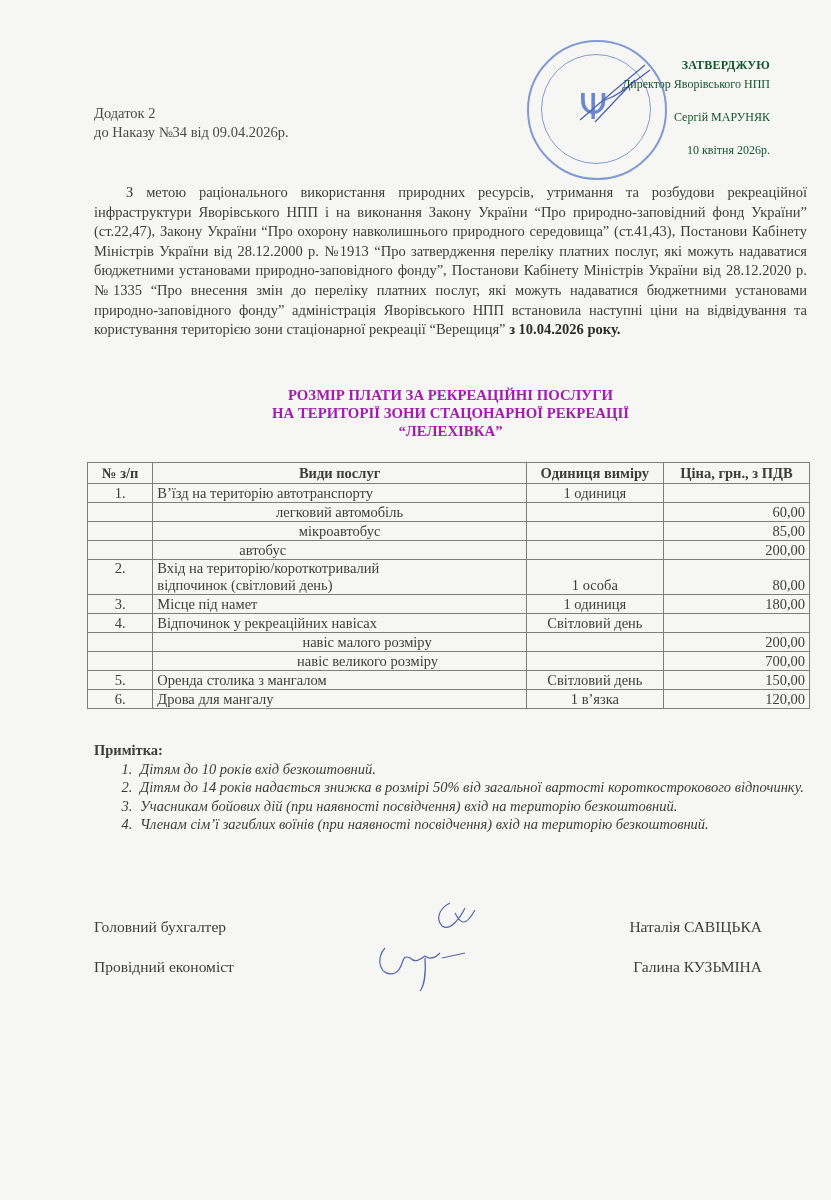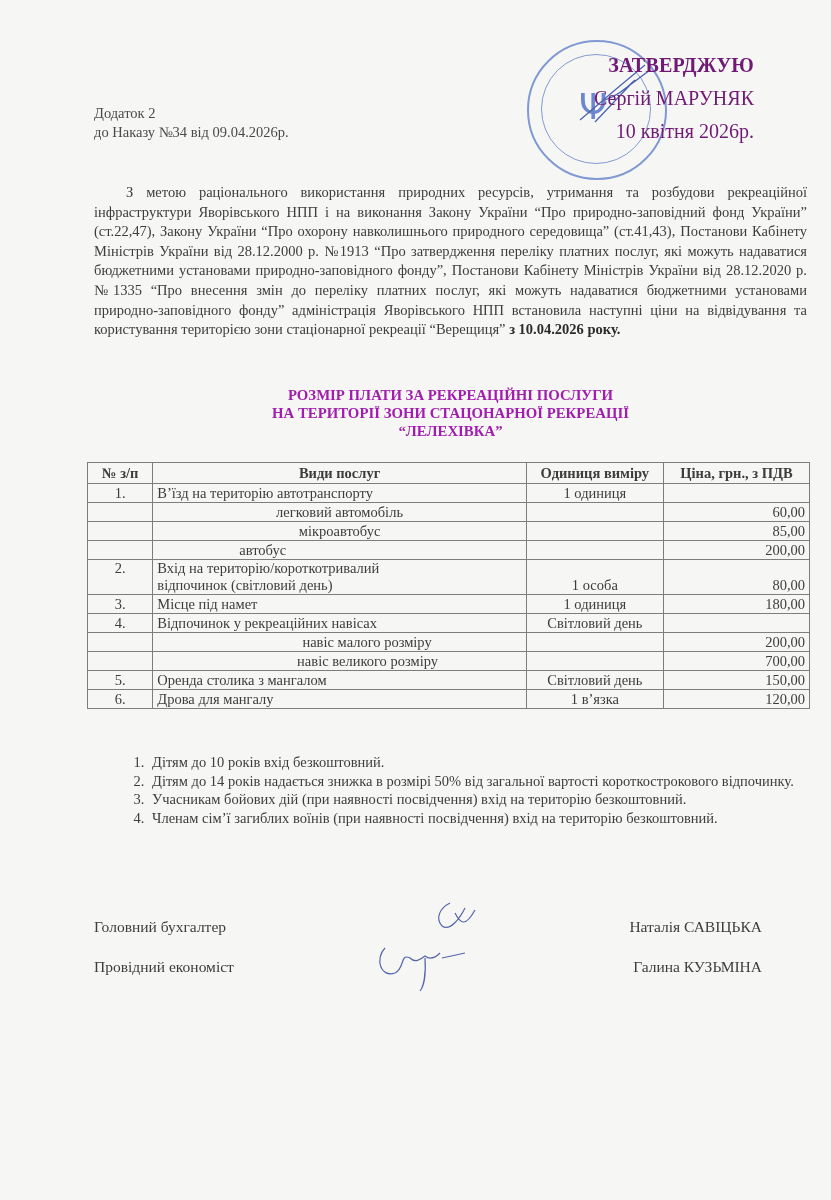--- a/index.html
+++ b/index.html
@@ -6,21 +6,21 @@
   body {
     width: 831px; height: 1200px; overflow: hidden;
     background: #f6f6f4;
     font-family: "Liberation Serif", "DejaVu Serif", serif;
     color: #3a3a3a;
     position: relative;
   }
   .page { position: absolute; left: 0; top: 0; width: 831px; height: 1200px; }
   .abs { position: absolute; }
   .annex { left: 94px; top: 56px; font-size: 14.5px; line-height: 19px; color: #4a4a4a; margin-top: 48px; }
-  .approve { left: 584px; top: 56px; font-size: 20px; line-height: 19px; color: #701a75; text-align: right; width: 170px; }
+  .approve { left: 600px; top: 56px; font-size: 12px; line-height: 19px; color: #14532d; text-align: right; width: 170px; }
   .approve .title { font-weight: bold; letter-spacing: 0.2px; }
   .approve .name { margin-top: 14px; }
   .approve .date { margin-top: 14px; }
   .stamp {
     left: 527px; top: 40px; width: 136px; height: 136px;
     border: 2px solid #5b7bc7; border-radius: 50%; opacity: 0.75;
   }
   .stamp::before {
     content: ""; position: absolute; left: 12px; top: 12px; width: 108px; height: 108px;
     border: 1.5px solid #5b7bc7; border-radius: 50%;
@@ -50,21 +50,21 @@
   }
   table.fees th { font-weight: bold; text-align: center; height: 20px; vertical-align: middle; }
   .c-num { width: 64px; text-align: center; }
   .c-svc { width: 326px; text-align: left; }
   .c-svc.sub { text-align: center; }
   .c-unit { width: 140px; text-align: center; }
   .c-price { width: 155px; text-align: right; }
 
   .notes { left: 94px; top: 741px; width: 713px; font-size: 14.5px; line-height: 18.6px; color: #3d3d3d; }
   .notes .title { font-weight: bold; }
-  .notes ol { margin: 12px; padding-left: 42px; }
+  .notes ol { margin: 0; padding-left: 42px; font-style: italic; }
   .notes li { padding-left: 4px; }
 
   .sig-row { left: 94px; width: 668px; font-size: 15.5px; color: #3d3d3d; display: flex; justify-content: space-between; }
   .sig1 { top: 918px; }
   .sig2 { top: 958px; }
   .handsig { left: 370px; top: 898px; width: 130px; height: 95px; }
 </style>
 </head>
 <body>
 
@@ -78,20 +78,21 @@
   <div class="abs stamp">
     <span class="trident">Ψ</span>
   </div>
 
   <svg class="abs signature-dir" viewBox="0 0 80 70">
     <path d="M5 60 L40 30 L70 5 M20 62 L55 25 L75 10 M30 40 Q45 35 60 20" stroke="#4a5fb0" stroke-width="1.2" fill="none"></path>
   </svg>
 
   <div class="abs approve">
     <div class="title">ЗАТВЕРДЖУЮ</div>
+    <div>Директор Яворівського НПП</div>
     <div class="name">Сергій МАРУНЯК</div>
     <div class="date">10 квітня 2026р.</div>
   </div>
 
   <div class="abs intro"><span>З метою раціонального використання природних ресурсів, утримання та розбудови рекреаційної інфраструктури Яворівського НПП і на виконання Закону України “Про природно-заповідний фонд України” (ст.22,47), Закону України “Про охорону навколишнього природного середовища” (ст.41,43), Постанови Кабінету Міністрів України від 28.12.2000 р. №1913 “Про затвердження переліку платних послуг, які можуть надаватися бюджетними установами природно-заповідного фонду”, Постанови Кабінету Міністрів України від 28.12.2020 р. №1335 “Про внесення змін до переліку платних послуг, які можуть надаватися бюджетними установами природно-заповідного фонду” адміністрація Яворівського НПП встановила наступні ціни на відвідування та користування територією зони стаціонарної рекреації “Верещиця” </span><b>з 10.04.2026 року.</b></div>
 
   <div class="abs heading">
     <div>РОЗМІР ПЛАТИ ЗА РЕКРЕАЦІЙНІ ПОСЛУГИ</div>
     <div>НА ТЕРИТОРІЇ ЗОНИ СТАЦОНАРНОЇ РЕКРЕАЦІЇ</div>
     <div>“ЛЕЛЕХІВКА”</div>
@@ -173,20 +174,21 @@
       <tr>
         <td class="c-num">6.</td>
         <td class="c-svc">Дрова для мангалу</td>
         <td class="c-unit">1 в’язка</td>
         <td class="c-price">120,00</td>
       </tr>
     </tbody>
   </table>
 
   <div class="abs notes">
+    <div class="title">Примітка:</div>
     <ol>
       <li>Дітям до 10 років вхід безкоштовний.</li>
       <li>Дітям до 14 років надається знижка в розмірі 50% від загальної вартості короткострокового відпочинку.</li>
       <li>Учасникам бойових дій (при наявності посвідчення) вхід на територію безкоштовний.</li>
       <li>Членам сім’ї загиблих воїнів (при наявності посвідчення) вхід на територію безкоштовний.</li>
     </ol>
   </div>
 
   <svg class="abs handsig" viewBox="0 0 130 95">
     <path d="M80 5 C70 10 65 20 72 28 C80 34 90 20 95 10 M85 15 C90 25 95 30 105 12" stroke="#5566aa" stroke-width="1.2" fill="none"></path>

